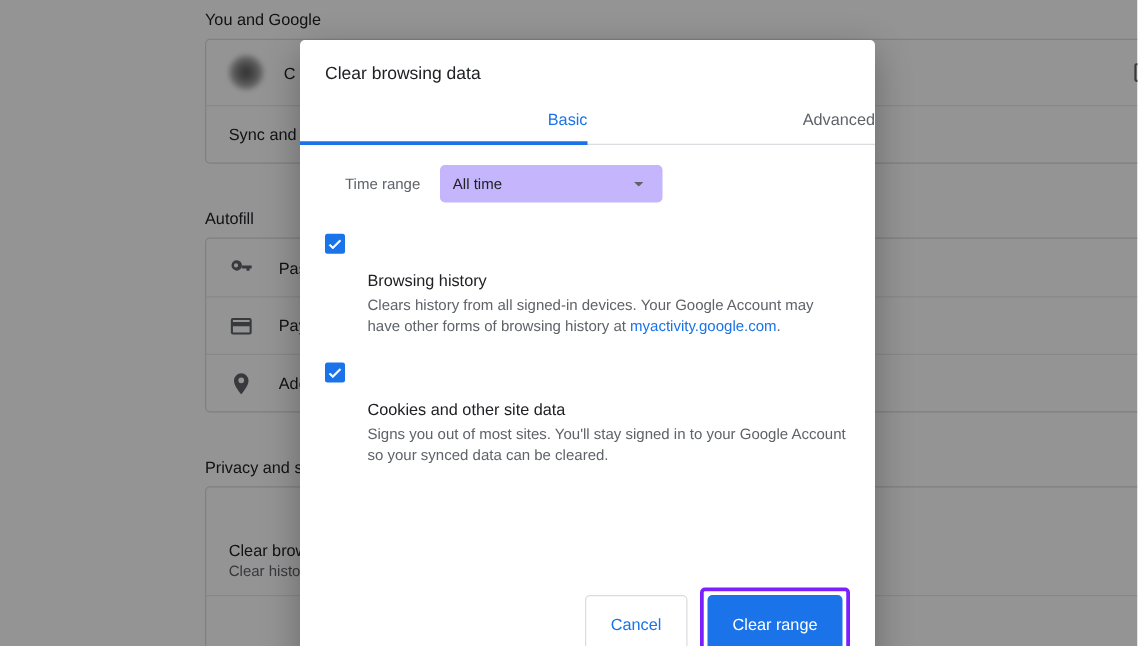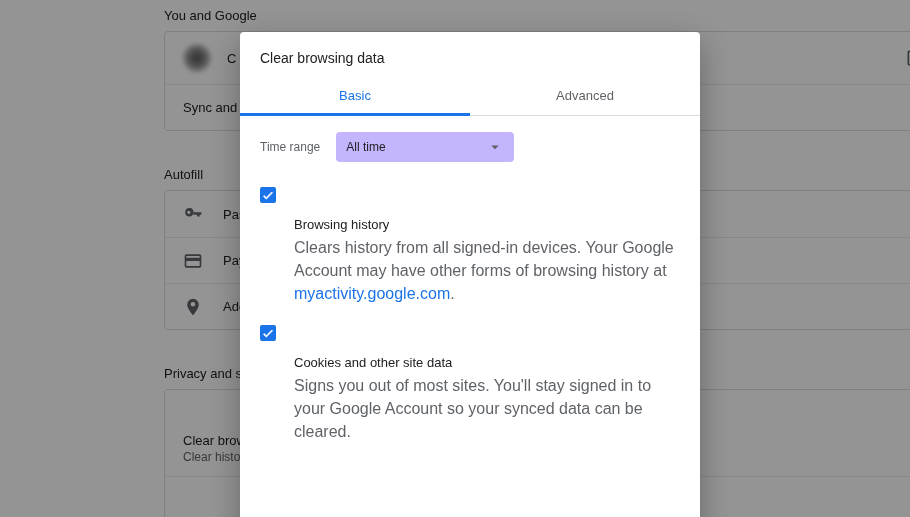--- a/index.html
+++ b/index.html
@@ -19,36 +19,36 @@
   .row .ext { width: 20px; height: 20px; fill: #5f6368; margin-left: 8px; }
   .avatar-blur { width: 28px; height: 28px; border-radius: 50%; background: radial-gradient(circle, #555 0%, #888 40%, #ccc 70%); filter: blur(2px); margin-right: 16px; }
 
   
   .scrim { position: absolute; inset: 0; background: rgba(0,0,0,0.42); }
 
   
   .modal { position: absolute; left: 240px; top: 32px; width: 460px; background: #fff; border-radius: 4px; box-shadow: 0 10px 30px rgba(0,0,0,0.3); display: flex; flex-direction: column; }
   .modal-title { font-size: 14px; color: #202124; padding: 18px 20px 12px; }
   .tabs { display: flex; border-bottom: 1px solid #dadce0; }
-  .tab { flex: 1; text-align: center; padding: 10px 0 12px; font-size: 13px; color: #5f6368; cursor: pointer; position: relative; }
+  .tab { flex: 1; text-align: right; padding: 10px 0 12px; font-size: 13px; color: #5f6368; cursor: pointer; position: relative; }
   .tab.active { color: #1a73e8; font-weight: 500; }
   .tab.active::after { content: ""; position: absolute; left: 0; right: 0; bottom: -1px; height: 3px; background: #1a73e8; }
 
-  .time-row { display: flex; align-items: center; padding: 16px 20px 10px; }
+  .time-row { display: flex; align-items: center; padding: 16px 20px 10px; margin-left: 16px; }
   .time-label { color: #5f6368; font-size: 12px; margin-right: 16px; }
   .select { width: 178px; height: 30px; background: #c4b5fd; border-radius: 4px; display: flex; align-items: center; justify-content: space-between; padding: 0 10px; font-size: 12px; color: #202124; cursor: pointer; }
   .select svg { width: 18px; height: 18px; fill: #5f6368; }
 
   .options { padding: 4px 20px 10px; }
   .opt { display: flex; padding: 10px 0 8px; }
   .cb { width: 16px; height: 16px; border: 0; background: #1a73e8; border-radius: 2px; display: flex; align-items: center; justify-content: center; margin-right: 18px; margin-top: 1px; flex-shrink: 0; cursor: pointer; }
   .cb svg { width: 14px; height: 14px; fill: #fff; stroke: #fff; }
   .opt-text { flex: 1; margin-top: 31px; }
   .opt-title { color: #202124; font-size: 13px; margin-bottom: 4px; }
-  .opt-desc { color: #5f6368; font-size: 16px; line-height: 1.45; }
+  .opt-desc { color: #5f6368; font-size: 12px; line-height: 1.45; }
   .opt-desc a { color: #1a73e8; text-decoration: none; }
 
   .modal-footer { display: flex; justify-content: flex-end; gap: 10px; padding: 20px 20px 20px; margin-top: 58px; align-items: center; }
   .btn { height: 48px; padding: 0 20px; border-radius: 4px; font-size: 13px; cursor: pointer; display: flex; align-items: center; }
   .btn-text { background: #fff; color: #1a73e8; border: 1px solid #dadce0; }
   .btn-primary { background: #1a73e8; color: #fff; border: none; }
   .highlight-ring { border: 3px solid #7b1fff; border-radius: 4px; padding: 3px; display: inline-flex; }
 </style>
 </head>
 <body>

